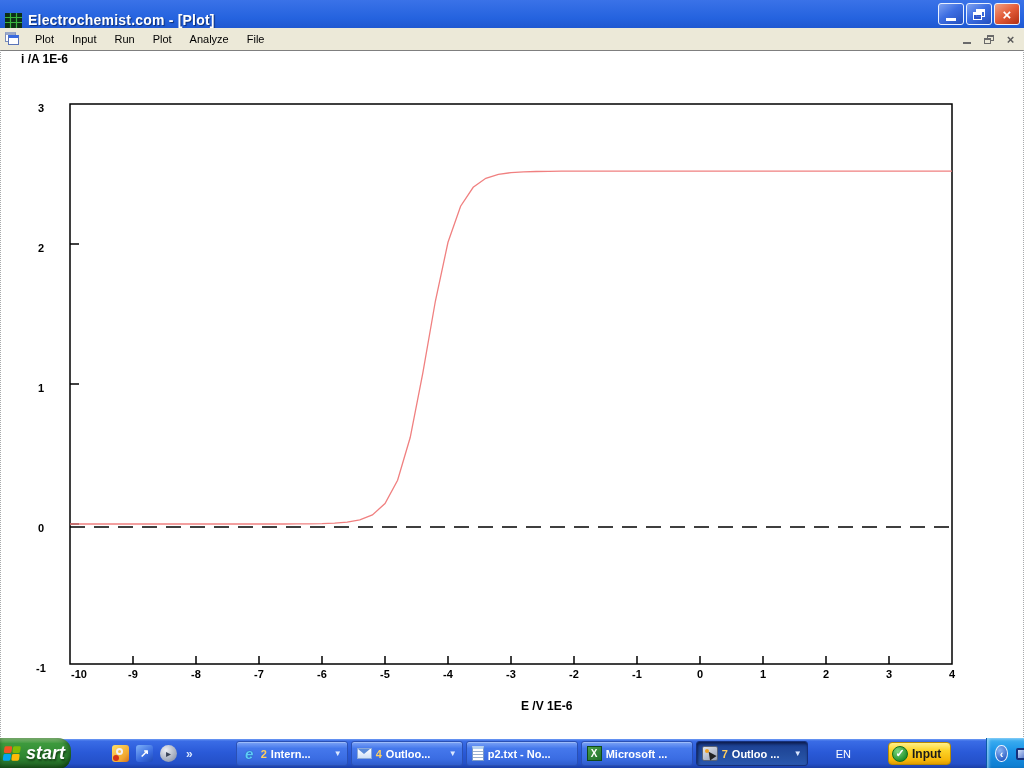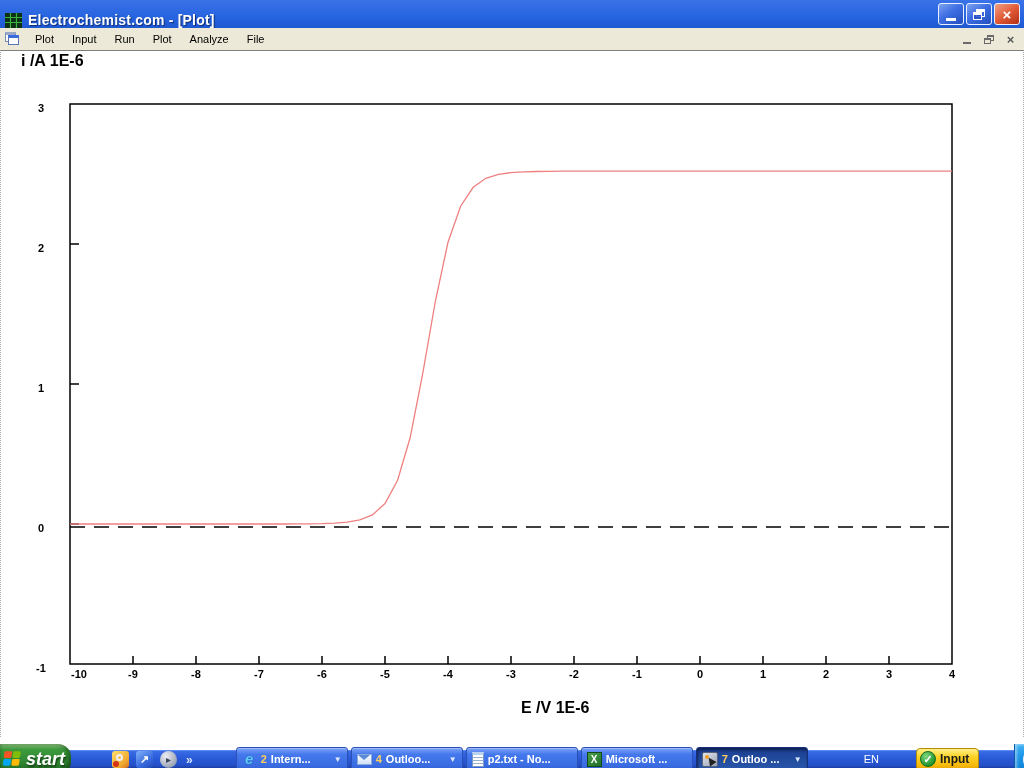--- a/index.html
+++ b/index.html
@@ -43,27 +43,27 @@
   .mglyph-restore .r1 { position:absolute; right:0; top:0; width:7px; height:6px;
     border:1px solid #6a6a6a; border-top-width:2px; }
   .mglyph-restore .r2 { position:absolute; left:0; bottom:0; width:7px; height:6px;
     border:1px solid #6a6a6a; border-top-width:2px; background:#ece9d8; }
   .mglyph-close { color:#5a5a5a; font-size:13px; font-weight:bold; line-height:1; }
 
   
   .client { position:absolute; top:50px; left:0; right:0; bottom:31px; background:#fff;
     border-top:1px solid #7f7f7f; border-left:1px dotted #a8aaac; border-right:1px dotted #a8aaac; }
   .plot-svg { position:absolute; top:0; left:0; width:1024px; height:737px; pointer-events:none; }
-  .axis-label { position:absolute; font-weight:bold; font-size:16px; color:#000;padding-left:12px; }
+  .axis-label { position:absolute; font-weight:bold; font-size:12px; color:#000;padding-left:12px; }
   .ylab { left:9px; top:52px; }
   .xlab { left:509px; top:699px; }
   .tick { font:bold 11px "Liberation Sans", sans-serif; fill:#000; }
 
   
-  .taskbar { position:absolute; left:0; bottom:0; width:1024px; height:18px;
+  .taskbar { position:absolute; left:0; bottom:0; width:1024px; height:29px;
     background:linear-gradient(180deg,#6f9cf5 0%,#3a6ce6 7%,#2a5ad8 45%,#2450c8 85%,#1a3ea6 100%);
     display:flex; align-items:center;gap:28px; }
   .start-btn { height:31px; width:97px; border-radius:0 13px 13px 0;
     background:linear-gradient(180deg,#8cc17e 0%,#3d9a3d 18%,#2f8632 60%,#1e5c20 100%);
     box-shadow:inset -3px 0 5px rgba(0,30,0,.35), inset 0 -3px 4px rgba(0,30,0,.3);
     display:flex; align-items:center; justify-content:center; gap:5px; cursor:pointer; }
   .start-text { color:#fff; font-style:italic; font-weight:bold; font-size:18px;
     text-shadow:1px 2px 2px #143f14; padding-right:6px; }
   .ql { display:flex; align-items:center; gap:7px; margin-left:13px; }
   .ql-icon { width:17px; height:17px; border-radius:3px; position:relative; cursor:pointer; }
@@ -103,21 +103,21 @@
     border:1px solid #0f4a18; color:#fff; font-size:10px; font-weight:bold;
     display:flex; align-items:center; justify-content:center; }
   .ico-vs { position:relative; width:16px; height:15px; border-radius:2px;
     background:linear-gradient(145deg,#e0e4ec,#9aa2b4); border:1px solid #5a6478; }
   .ico-vs .cursor { position:absolute; right:2px; bottom:1px; width:0; height:0;
     border-left:4px solid transparent; border-right:4px solid transparent; border-bottom:8px solid #222; 
     transform:rotate(-35deg); }
   .ico-vs .spark { position:absolute; left:2px; top:2px; width:4px; height:4px;
     border-radius:50%; background:#f0a020; }
 
-  .lang { color:#fff; font-size:11px; margin-left:28px; cursor:pointer; }
+  .lang { color:#fff; font-size:11px; margin-left:0; cursor:pointer; }
   .norton { height:23px; margin-left:9px; border-radius:4px;
     background:linear-gradient(180deg,#fff08a 0%,#fcd429 35%,#f6b80a 80%,#e09c00 100%);
     border:1px solid #b88a00; display:flex; align-items:center; gap:4px; padding:0 9px 0 3px;
     font-weight:bold; font-size:12px; color:#1a1a1a; cursor:pointer; }
   .ncheck { width:16px; height:16px; border-radius:50%;
     background:radial-gradient(circle at 35% 30%,#7ed87e,#1f8f2a 75%);
     border:1px solid #0e6e1e; color:#fff; font-size:11px; font-weight:bold;
     display:flex; align-items:center; justify-content:center; }
   .tray { margin-left:7px; height:31px; flex:1;
     background:linear-gradient(180deg,#42b2f2 0%,#1c95e8 40%,#0f7fd2 90%,#0a6cba 100%);

